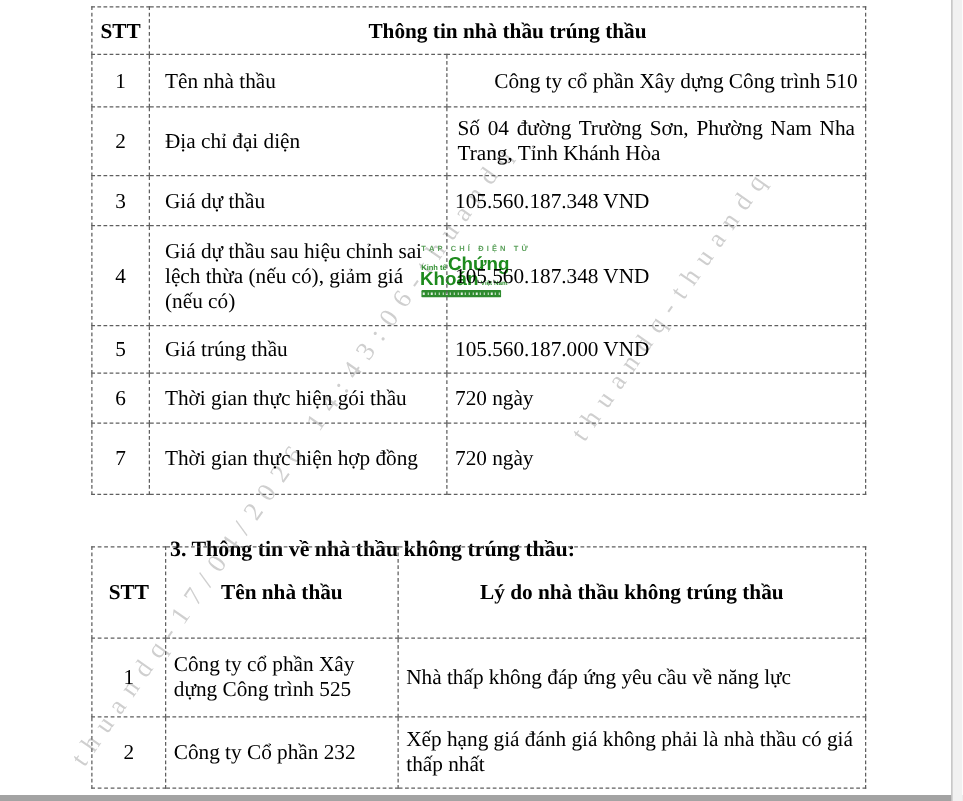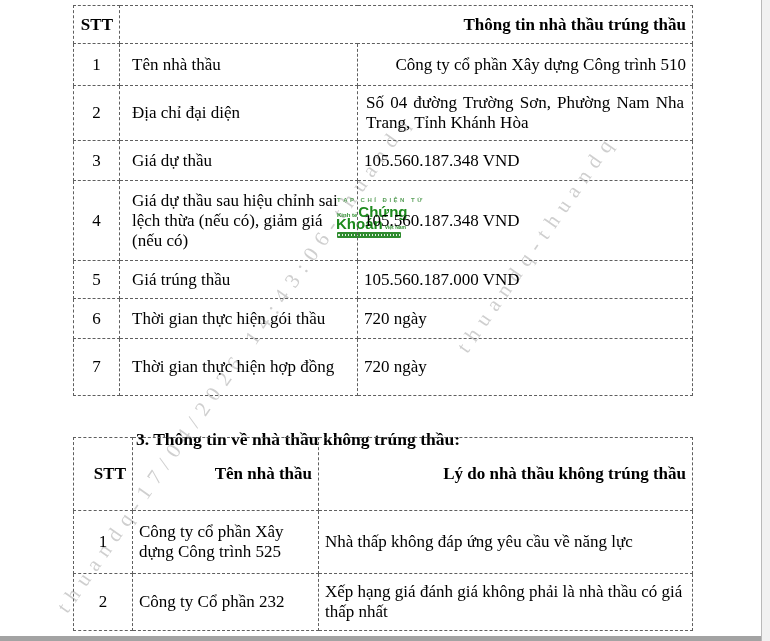--- a/index.html
+++ b/index.html
@@ -40,21 +40,21 @@
   td,th{
     border:1px dashed #5f5f5f;
     padding:2px 6px;
     vertical-align:middle;
     overflow:hidden;
     font-weight:normal;
   }
   .t1{left:73px;top:5px;width:619px;}
   .t2{left:73px;top:437px;width:619px;}
   .c-stt{text-align:center;}
-  .c-head{font-weight:bold;text-align:right;}
+  .c-head{font-weight:bold;text-align:center;}
   .c-label{text-align:left;padding-left:12px;}
   .c-val{}
   .c-val-left{text-align:right;padding-left:8px;}
   .c-val-just{text-align:justify;text-align-last:left;padding:2px 8px;}
   
   .heading{
     position:absolute;left:136px;top:401px;z-index:3;
     font-size:17.5px;font-weight:bold;margin-top:28px;
   }
   

